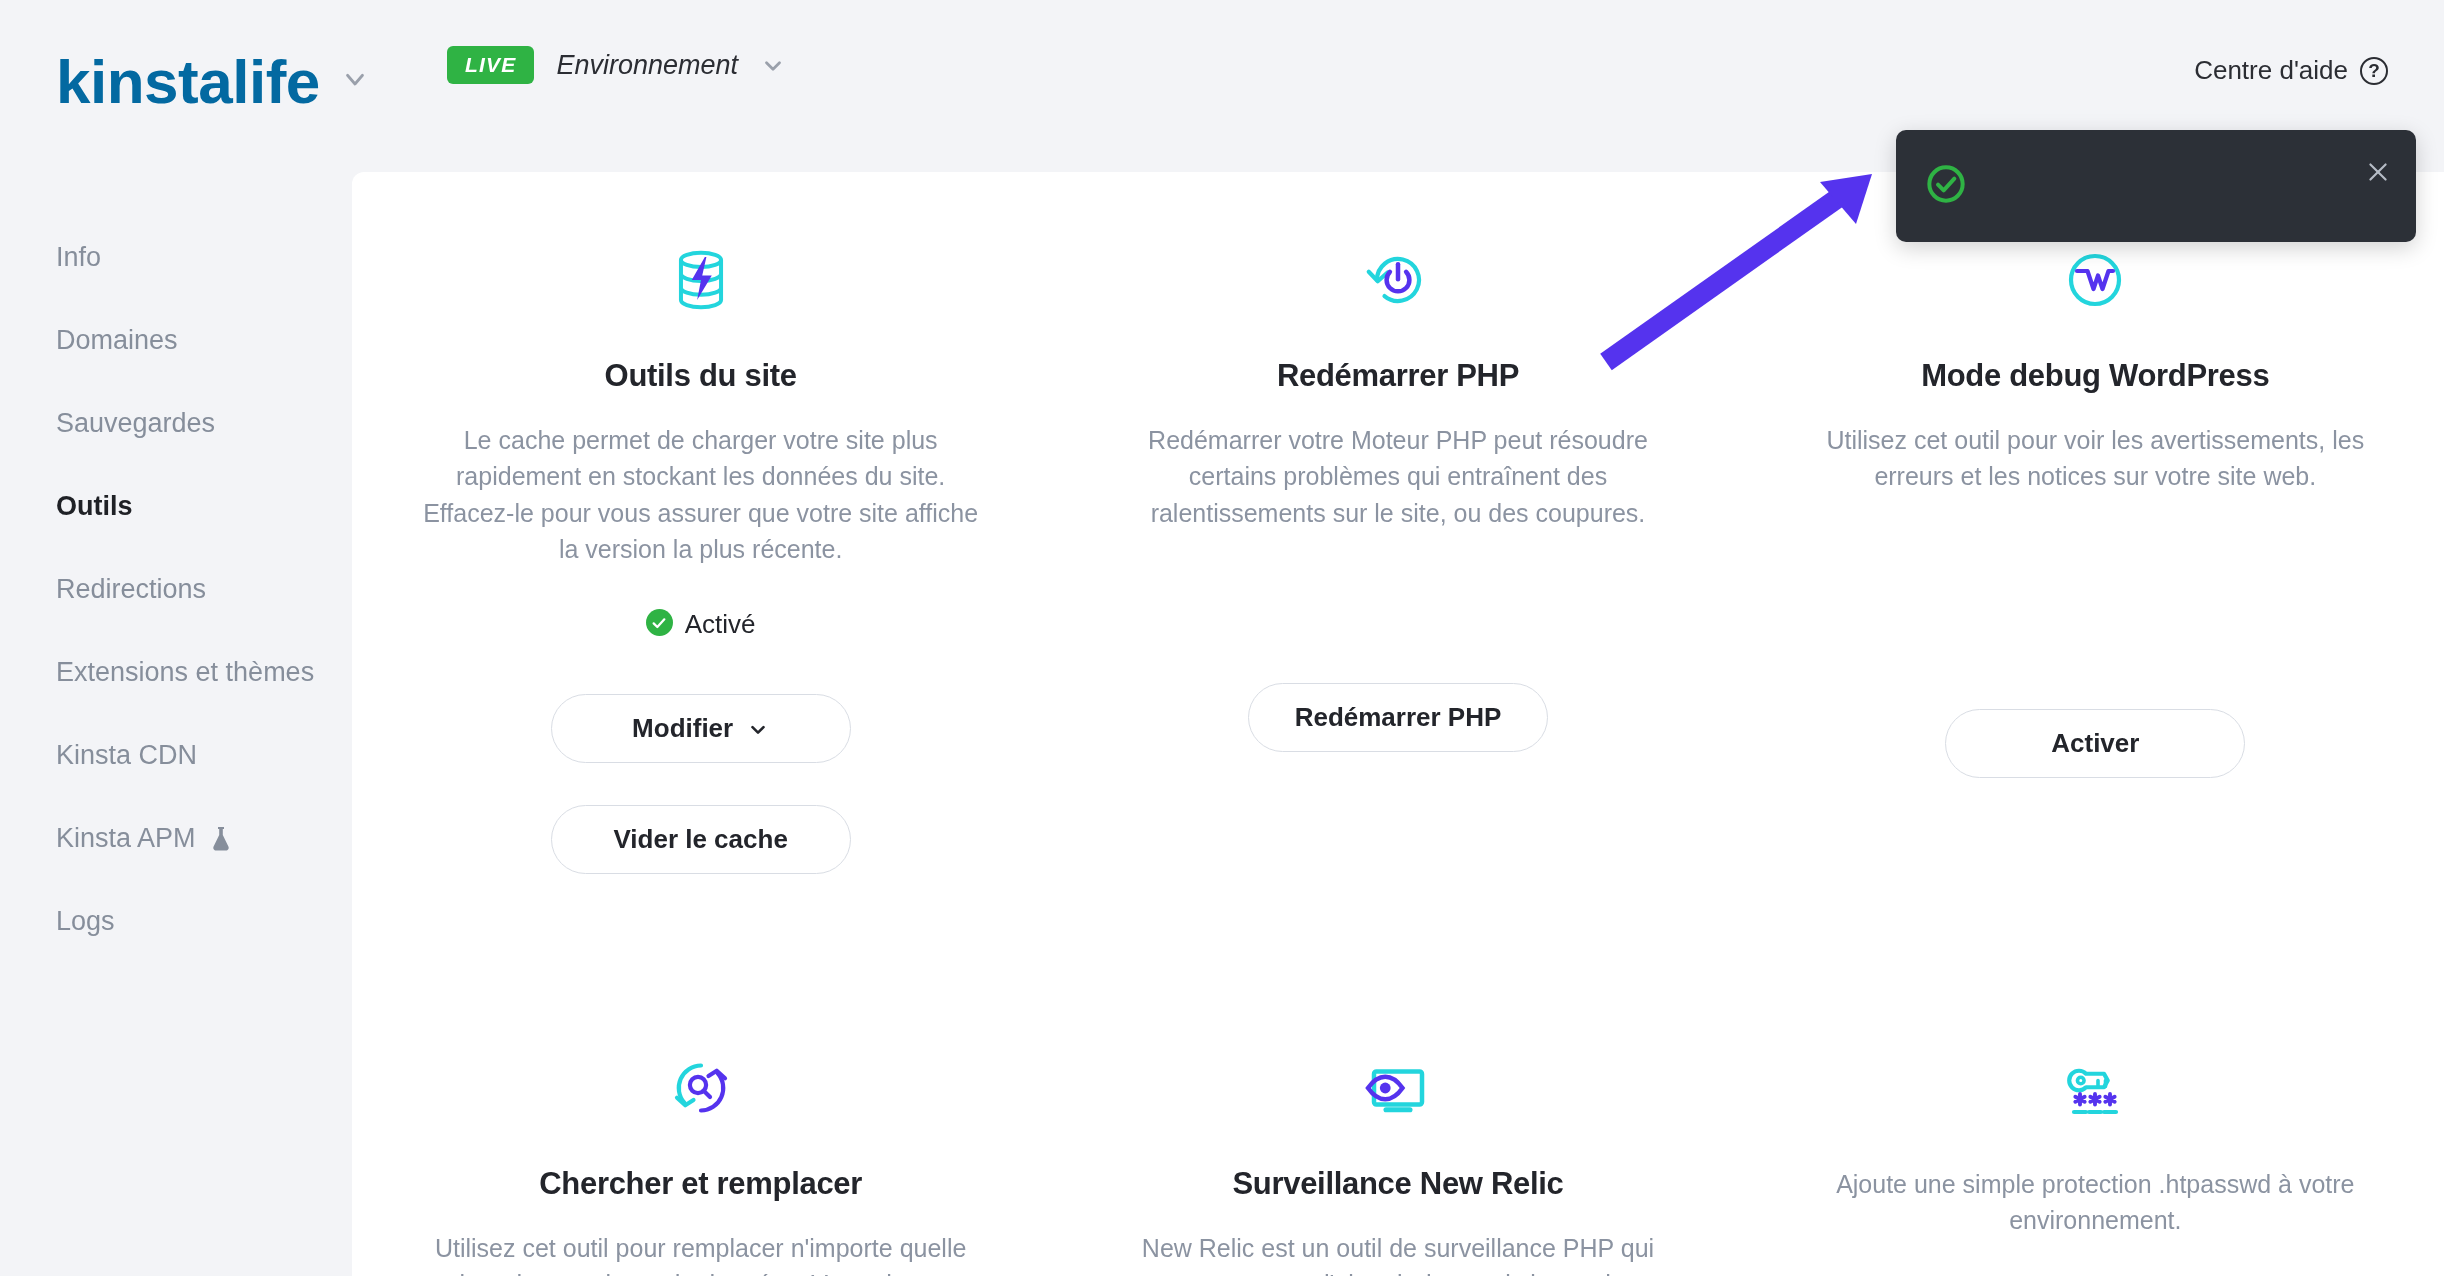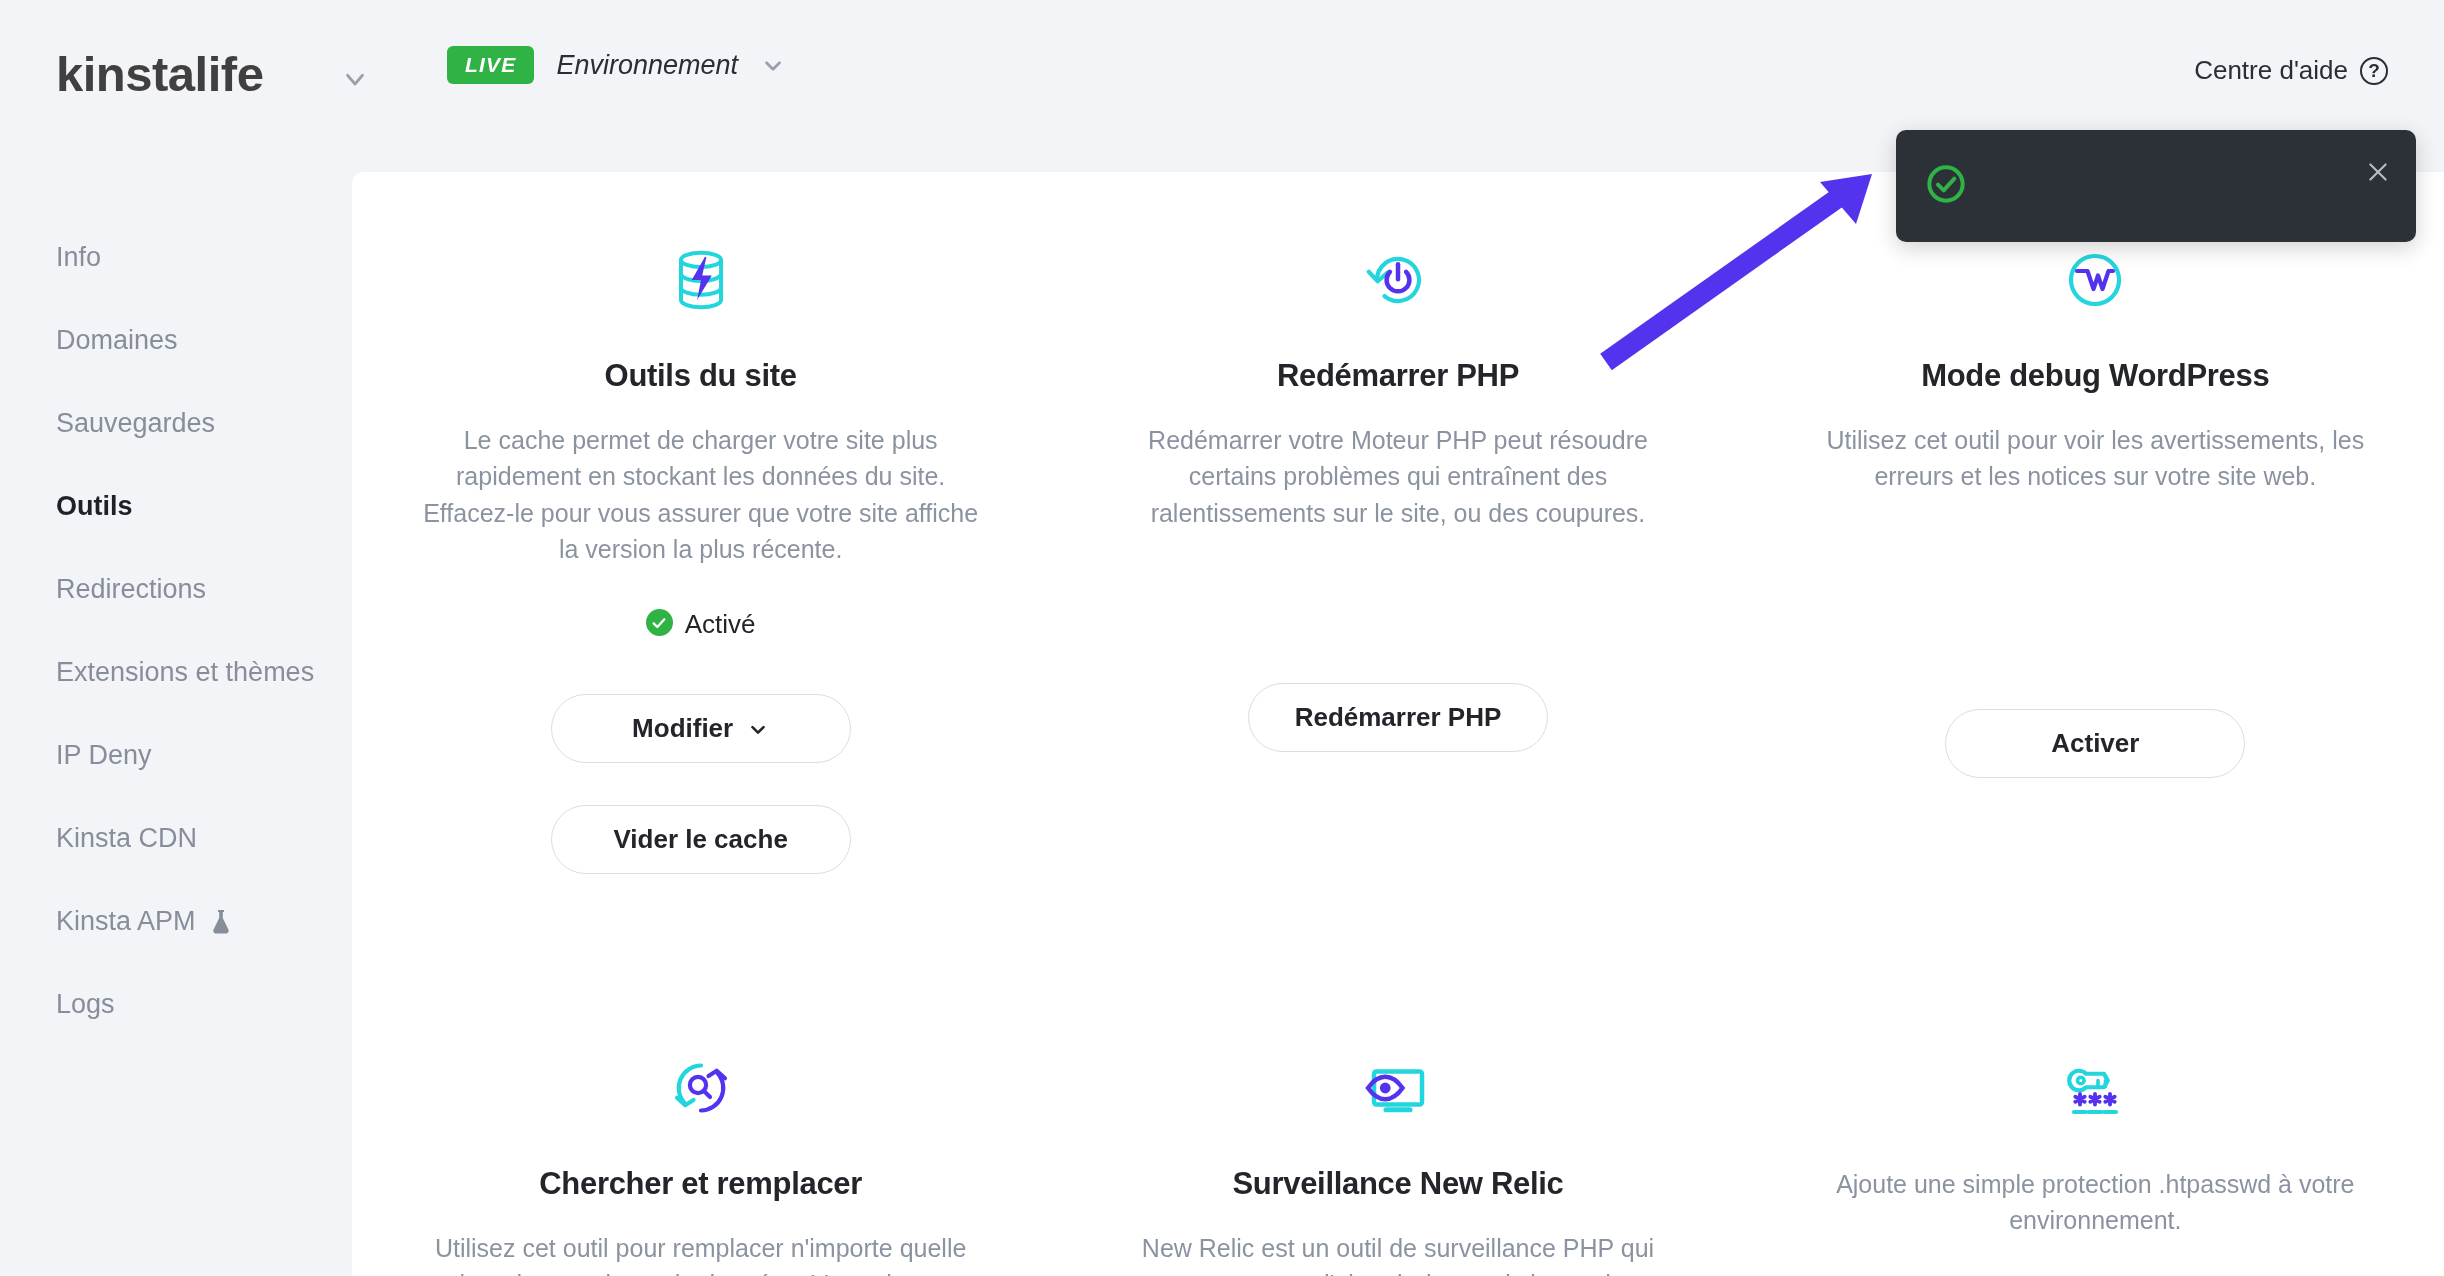--- a/index.html
+++ b/index.html
@@ -13,21 +13,21 @@
   .app { position: relative; width: 2444px; height: 1276px; }
 
   
   .topbar {
     position: absolute; top: 0; left: 0; width: 2444px; height: 168px;
     background: #f3f4f7;
     display: flex; align-items: center;
   }
   .brand {
     position: absolute; left: 56px; top: 46px;
-    font-size: 49px; font-weight: 700; color: #404040;
+    font-size: 62px; font-weight: 700; color: #0369a1;
     letter-spacing: -0.5px;
   }
   .brand-caret {
     position: absolute; left: 338px; top: 62px;
     width: 34px; height: 34px; color: #9aa0ab;
     display: flex; align-items: center; justify-content: center;
   }
   .env-group {
     position: absolute; left: 447px; top: 46px;
     display: flex; align-items: center; gap: 22px; font-style: italic;
@@ -168,23 +168,20 @@
         <span>Sauvegardes</span>
       </div>
     <div class="nav-item active">
         <span>Outils</span>
       </div>
     <div class="nav-item">
         <span>Redirections</span>
       </div>
     <div class="nav-item">
         <span>Extensions et thèmes</span>
-      </div>
-    <div class="nav-item">
-        <span>IP Deny</span>
       </div>
     <div class="nav-item">
         <span>Kinsta CDN</span>
       </div>
     <div class="nav-item">
       <span>Kinsta APM</span>
       <span class="beaker">
         <svg width="22" height="26" viewBox="0 0 22 26" fill="#868e9b">
             <path d="M8 1h6v2h-1.2v6.1l5.6 11.4c.9 1.9-.4 4.1-2.5 4.1H6.1c-2.1 0-3.4-2.2-2.5-4.1L9.2 9.1V3H8V1z"></path>
           </svg>

